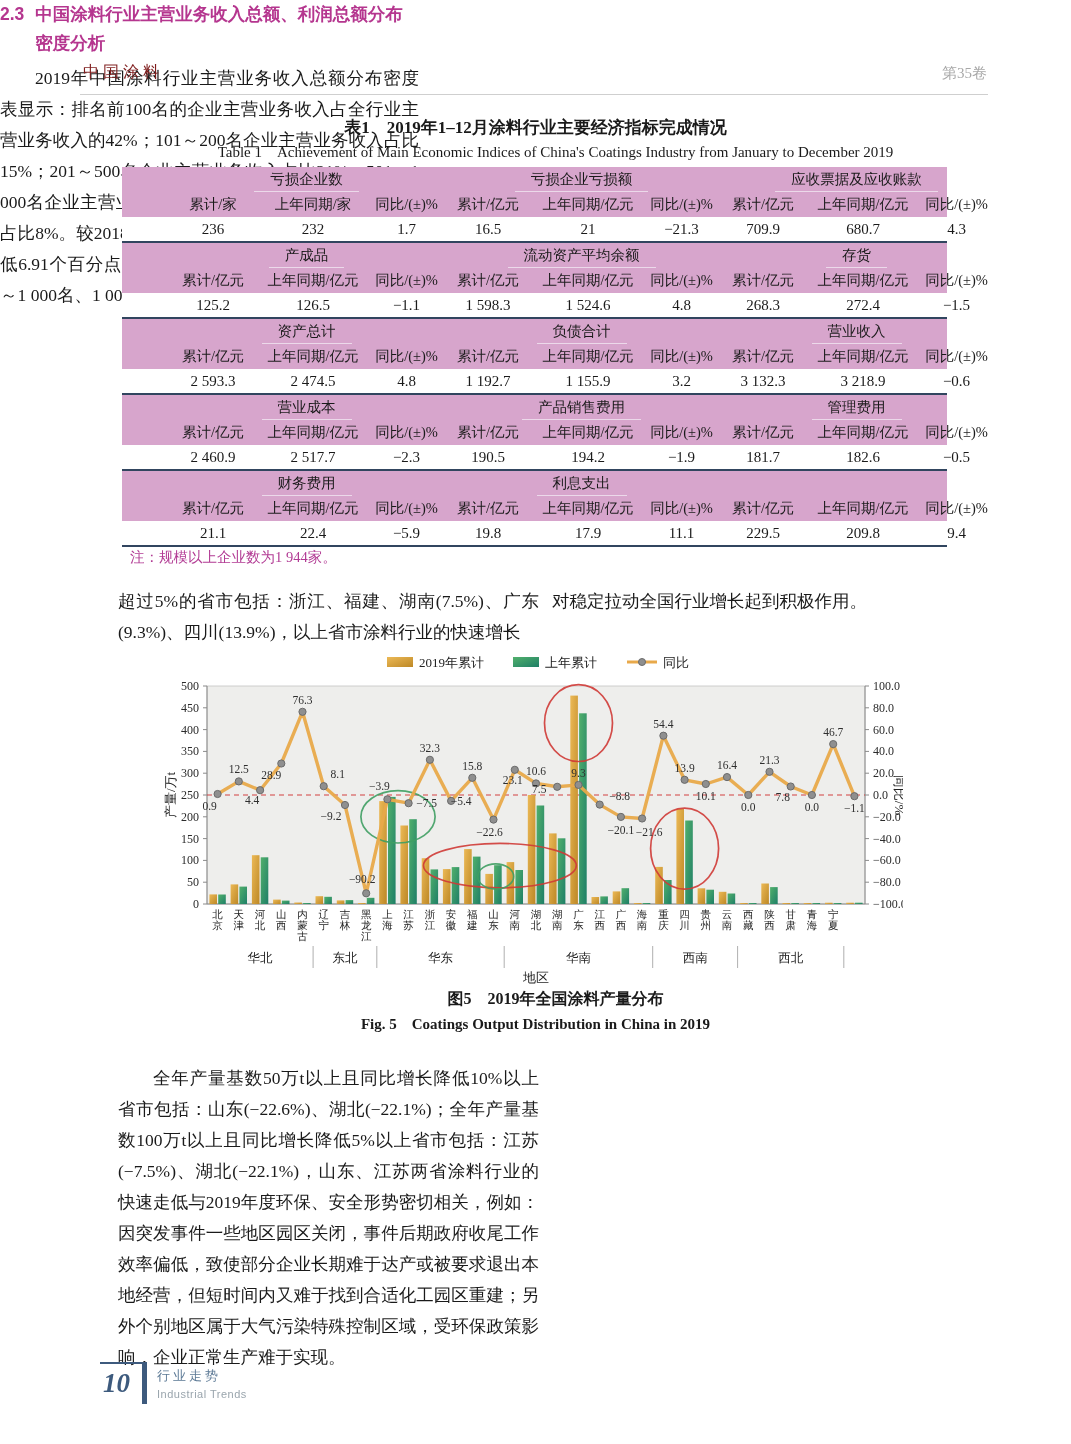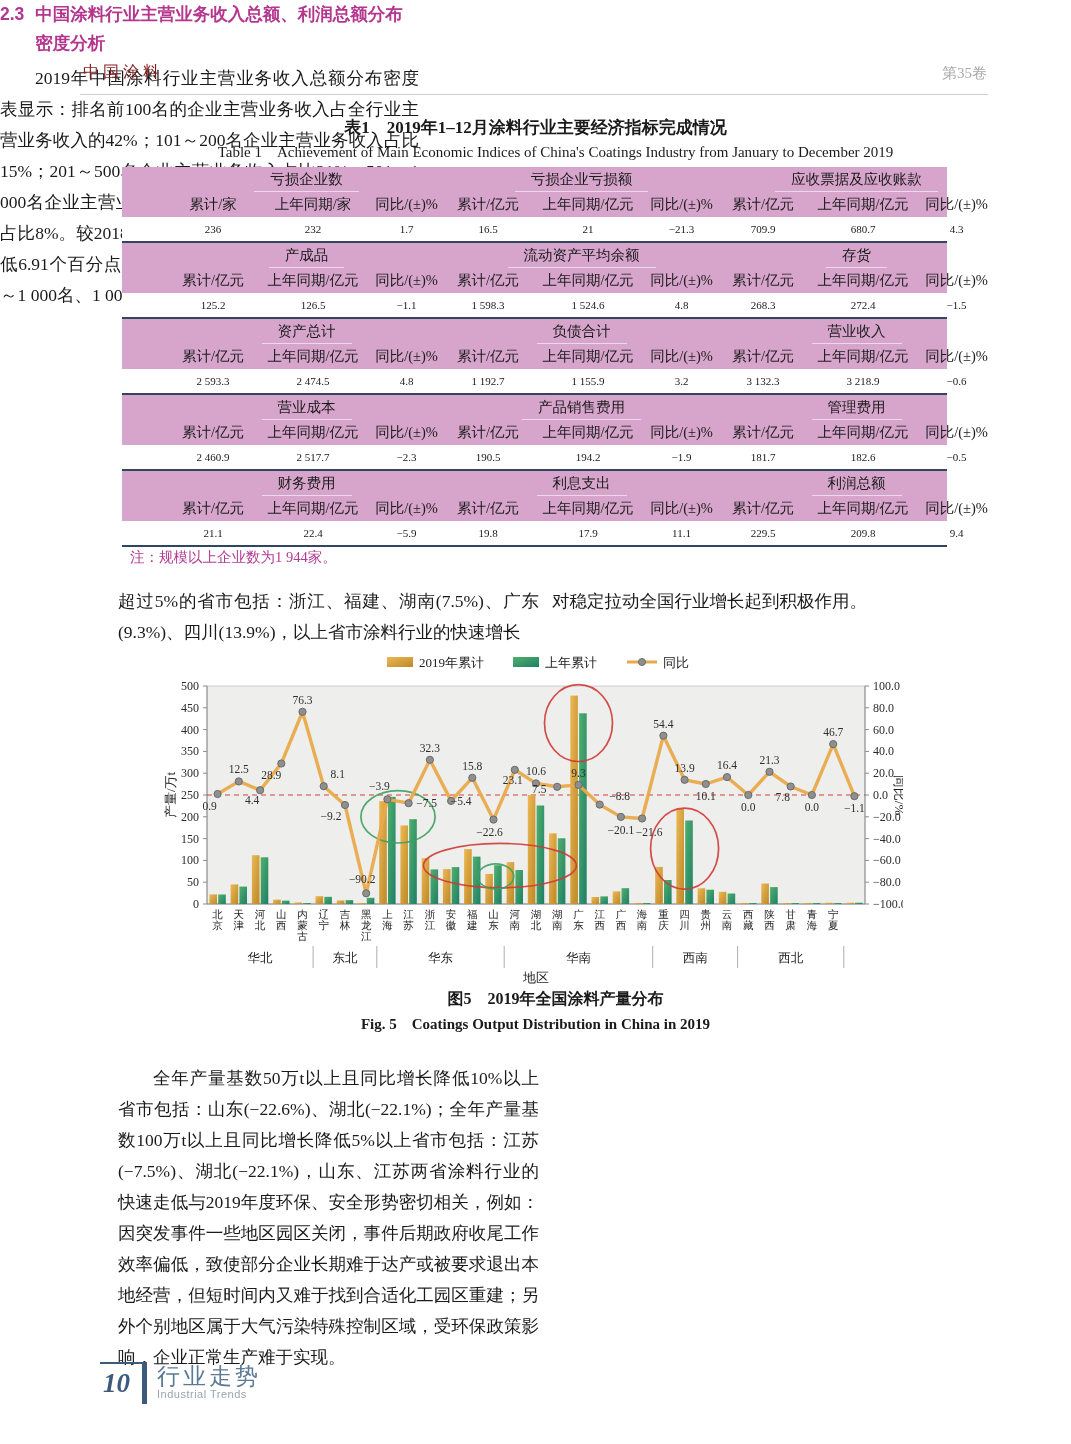--- a/index.html
+++ b/index.html
@@ -16,21 +16,21 @@
   .t1-cn { position:absolute; left:0; top:116px; width:100%; text-align:center; font-weight:bold; font-size:17px; }
   .t1-en { position:absolute; left:0; top:143px; width:100%; text-align:center; font-weight:normal; font-size:15px;margin-left:20px; }
   
   #table1 { position:absolute; left:122px; top:167px; width:825px; }
   .t-row  { display:grid; grid-template-columns:88px 112px 75px 88px 112px 75px 88px 112px 75px;padding-left:47px; }
   .t-row.pink { background:#d7a5cc; }
   .t-gcell { grid-column:span 3; text-align:center; height:24px; line-height:24px; font-size:14.5px; }
   .t-gcell span { display:inline-block; padding:0 16px 1px; border-bottom:1px solid #ecd9ea; line-height:22px; }
   .t-hcell { text-align:center; height:26px; line-height:26px; font-size:14.5px; }
   .t-vrow  { border-bottom:2px solid #31455f; background:#fff; }
-  .t-vcell { text-align:center; height:24px; line-height:24px; font-size:11px; }
+  .t-vcell { text-align:center; height:24px; line-height:24px; font-size:15px; }
   .t-note  { position:absolute; left:130px; top:548px; font-size:14.5px; color:#b23b94; }
   
   .coltext { position:absolute; font-size:17.5px; line-height:31px; text-align:justify; }
   .col-lt  { left:118px; top:586px; width:421px; }
   .col-rt  { left:552px; top:586px; width:419px; }
   .col-lb  { left:118px; top:1063px; width:421px; text-indent:2em; }
   .col-rb  { left:552px; top:1063px; width:419px; }
   .sec-head { display:flex; gap:11px; color:#b5368f; font-weight:bold; font-size:17.5px;
               line-height:29px; text-align:left; font-family:"Liberation Sans", sans-serif; }
   .sec-body { margin-top:5px; font-size:17.5px; line-height:31px; text-align:justify; text-indent:2em; }
@@ -38,21 +38,21 @@
   #chart { position:absolute; left:163px; top:650px; width:740px; height:340px; }
   .ctx  { font-family:"Liberation Serif", serif; }
   
   .cap-cn { position:absolute; left:0; top:989px;  width:100%; text-align:center; font-weight:bold; font-size:16px;padding-left:20px; }
   .cap-en { position:absolute; left:0; top:1015px; width:100%; text-align:center; font-weight:bold; font-size:15px; }
   
   .footer { position:absolute; left:100px; top:1362px; display:flex; align-items:flex-start; }
   .pg-num { font-style:italic; font-weight:bold; font-size:27px; color:#3d5a7d;
             border-top:2px solid #3d5a7d; padding:1px 12px 0 3px; line-height:36px; }
   .pg-bar { width:5px; height:42px; background:#3d5a7d; margin-right:10px; }
-  .pg-cn  { font-size:23px; color:#5c7995; letter-spacing:3px; font-family:"Liberation Sans", sans-serif; line-height:24px; margin-top:2px; }
+  .pg-cn  { font-size:13px; color:#5c7995; letter-spacing:3px; font-family:"Liberation Sans", sans-serif; line-height:24px; margin-top:2px; }
   .pg-en  { font-size:11px; color:#9aa5ad; font-family:"Liberation Sans", sans-serif; letter-spacing:0.5px; }
 </style>
 </head>
 <body>
 
 <div class="page">
 
   <span class="hdr-left">中国涂料</span>
   <span class="hdr-right">第35卷</span>
   <div class="hdr-rule"></div>
@@ -165,21 +165,20 @@
         <div class="t-vcell">190.5</div>
         <div class="t-vcell">194.2</div>
         <div class="t-vcell">−1.9</div>
         <div class="t-vcell">181.7</div>
         <div class="t-vcell">182.6</div>
         <div class="t-vcell">−0.5</div>
       </div>
       <div class="t-row pink">
         <div class="t-gcell"><span>财务费用</span></div>
         <div class="t-gcell"><span>利息支出</span></div>
-        <div class="t-gcell"><span>利润总额</span></div>
       </div>
       <div class="t-row pink">
         <div class="t-hcell">累计/亿元</div>
         <div class="t-hcell">上年同期/亿元</div>
         <div class="t-hcell">同比/(±)%</div>
         <div class="t-hcell">累计/亿元</div>
         <div class="t-hcell">上年同期/亿元</div>
         <div class="t-hcell">同比/(±)%</div>
         <div class="t-hcell">累计/亿元</div>
         <div class="t-hcell">上年同期/亿元</div>

